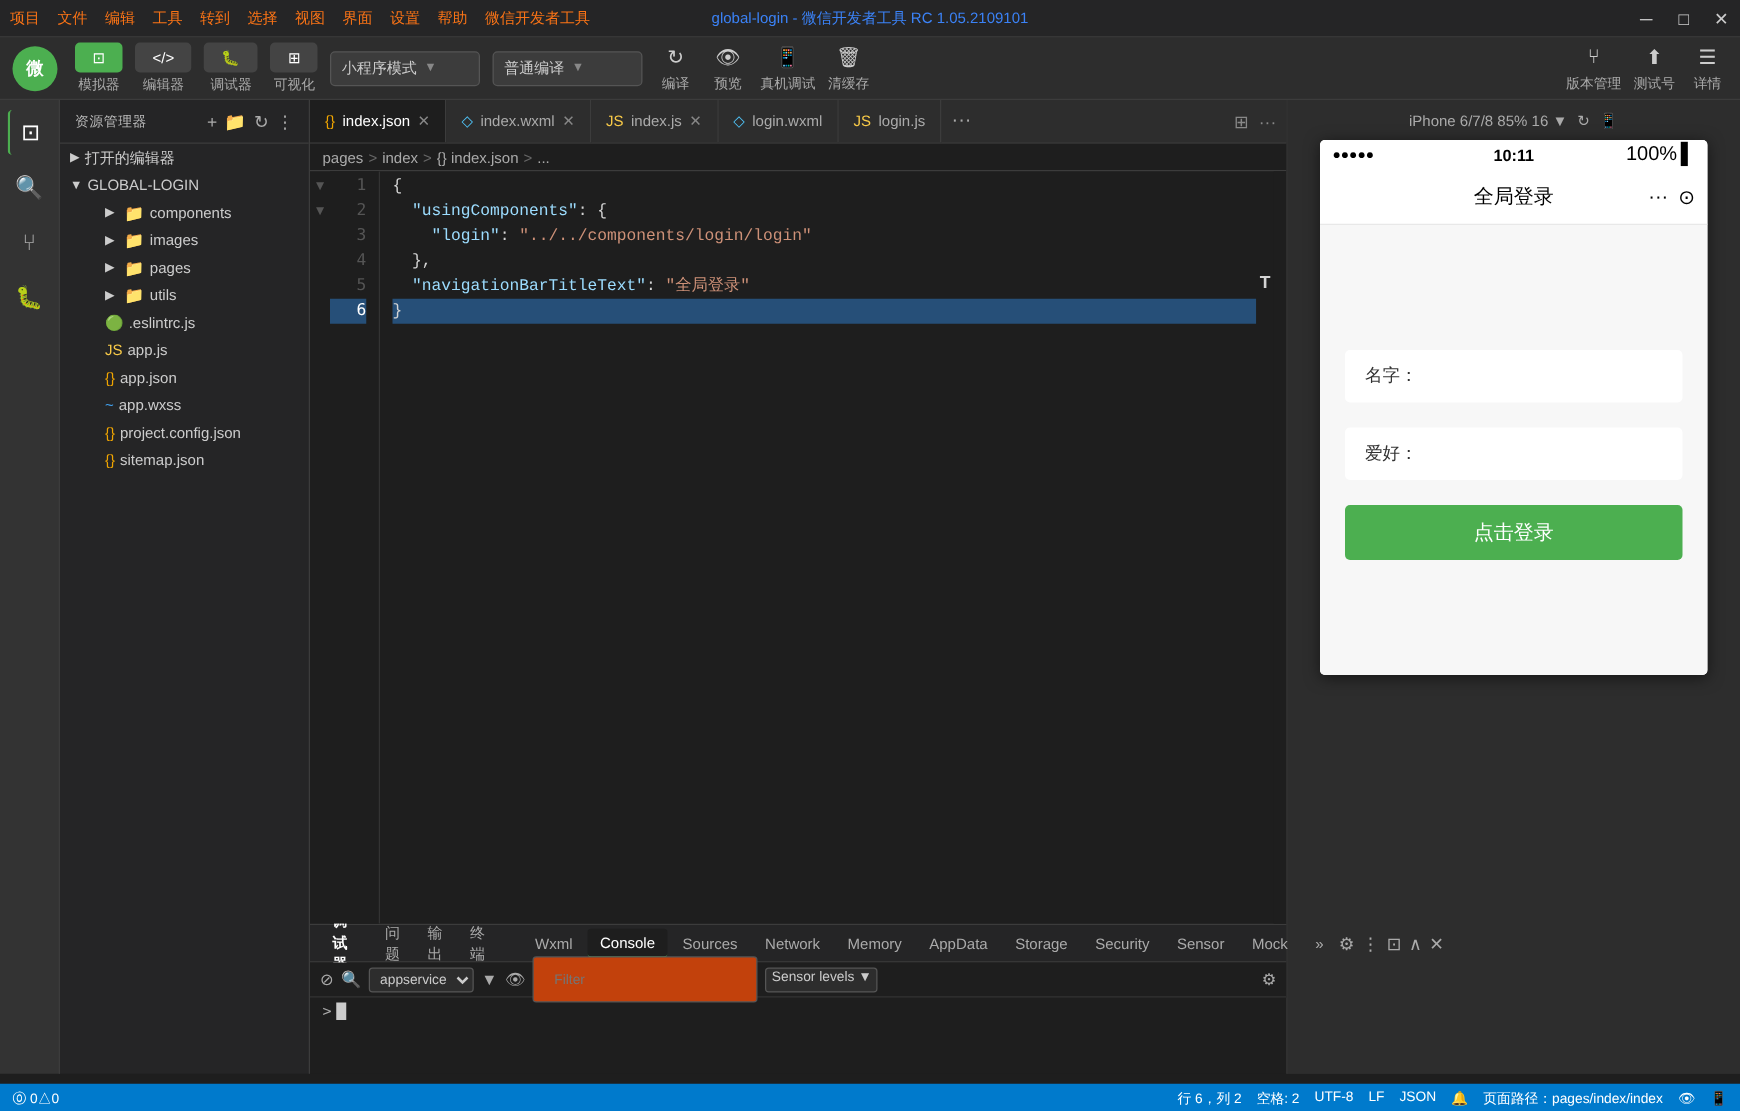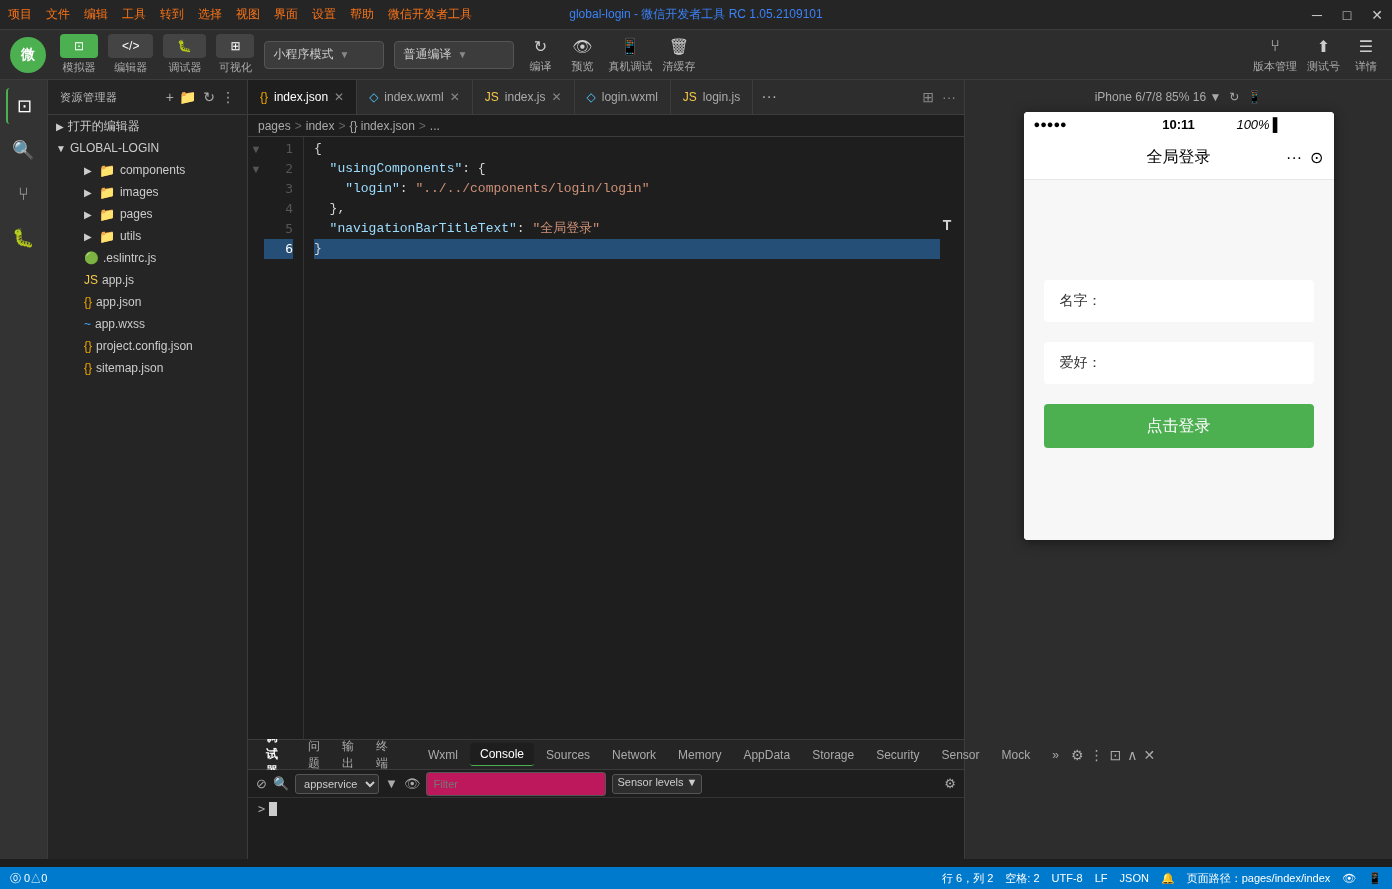--- a/index.html
+++ b/index.html
@@ -289,21 +289,21 @@
       align-items: flex-start;
       justify-content: center;
       padding-top: 80px;
       color: #d4d4d4;
       font-size: 14px;
       font-weight: bold;
     }
 
     
     .preview-panel {
-      width: 428px;
+      width: 363px;
       background: #2d2d2d;
       border-left: 1px solid #3c3c3c;
       display: flex;
       flex-direction: column;
     }
     .phone-frame {
       flex: 1;
       display: flex;
       flex-direction: column;
       align-items: center;
@@ -324,21 +324,21 @@
       height: 24px;
       background: #fff;
       display: flex;
       align-items: center;
       padding: 0 10px;
       font-size: 11px;
       color: #000;
     }
     .status-left { flex: 1; }
     .status-center { font-size: 13px; font-weight: bold; }
-    .status-right { flex: 1; display: flex; justify-content: center; align-items: center; gap: 3px; font-size: 13px; font-style: italic; }
+    .status-right { flex: 1; display: flex; justify-content: flex-end; align-items: center; gap: 3px; font-size: 16px; }
     .phone-nav-bar {
       height: 44px;
       background: #fff;
       display: flex;
       align-items: center;
       justify-content: center;
       border-bottom: 1px solid #e8e8e8;
       position: relative;
     }
     .nav-title { font-size: 16px; color: #000; font-weight: 500; }
@@ -410,27 +410,27 @@
       border: 1px solid #555;
       color: #ccc;
       font-size: 11px;
       padding: 1px 4px;
       border-radius: 3px;
       height: 20px;
     }
     .console-filter {
       flex: 1;
       max-width: 180px;
-      background: #be185d;
+      background: #c2410c;
       border: 1px solid #555;
       color: #ccc;
       font-size: 11px;
-      padding: 1px 6px;
+      padding: 1px 16px;
       border-radius: 3px;
-      height: 24px;
+      height: 37px;
     }
     .console-level {
       background: #2d2d2d;
       border: 1px solid #555;
       color: #ccc;
       font-size: 11px;
       padding: 1px 4px;
       border-radius: 3px;
       height: 20px;
       cursor: pointer;

